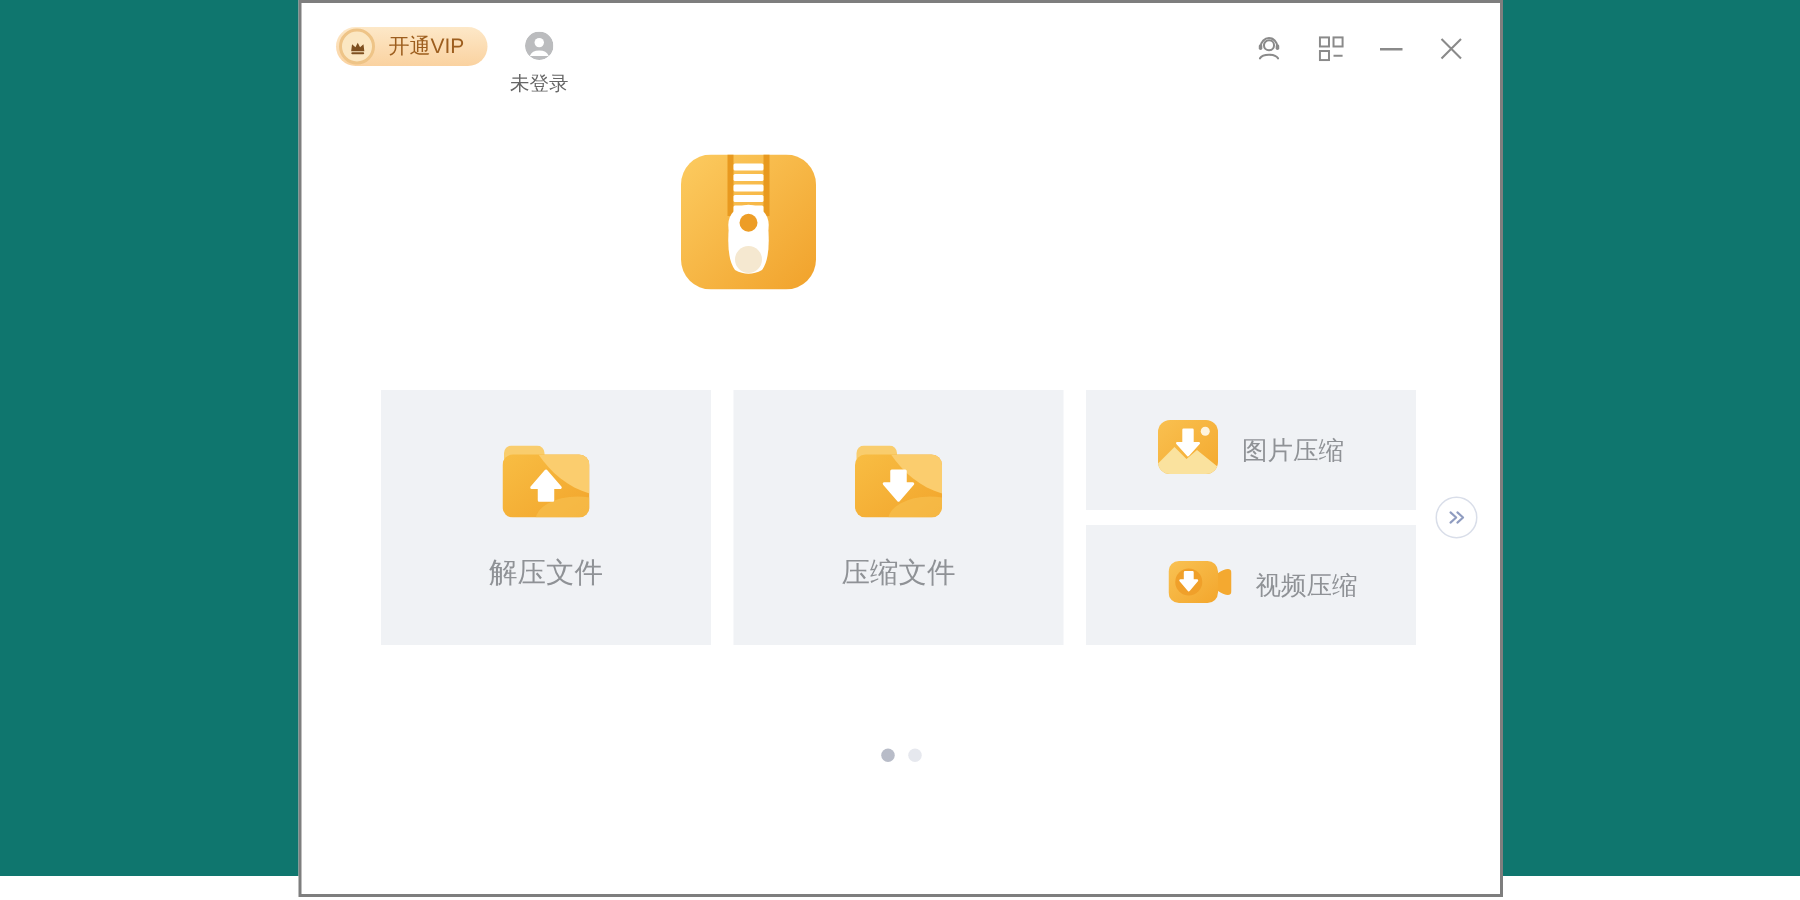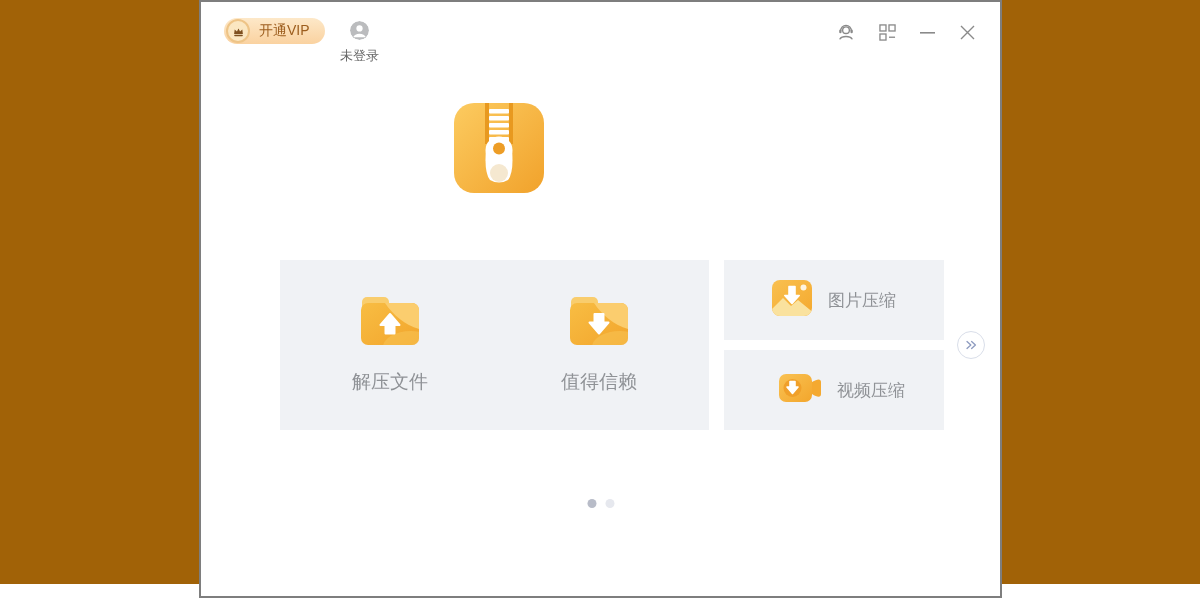--- a/index.html
+++ b/index.html
@@ -1,17 +1,17 @@
 <!DOCTYPE html>
 <html><head>
 <meta charset="utf-8">
 <style>
   * { margin:0; padding:0; box-sizing:border-box; }
   html,body { width:1200px; height:600px; background:#ffffff; font-family:"Liberation Sans","DejaVu Sans",sans-serif; overflow:hidden; }
-  .page { position:relative; width:1200px; height:584px; background:#a16207; }
+  .page { position:relative; width:1200px; height:584px; background:#0f766e; }
   .window { position:absolute; left:199px; top:0; width:803px; height:598px; background:#fff; border:2px solid #7e7e7e; }
 
   
   .vip-pill { position:absolute; left:23px; top:16px; height:26px; display:inline-flex; align-items:center; gap:9px; padding:0 15px 0 2px; border-radius:14px; background:linear-gradient(180deg,#fde8c8,#fad2a0); cursor:pointer; }
   .crown-badge { width:24px; height:24px; border-radius:50%; background:#fbe7c2; border:2px solid #eec487; display:flex; align-items:center; justify-content:center; }
   .vip-label { font-size:14px; color:#9d5e1e; }
   .login { position:absolute; left:139px; top:19px; display:flex; align-items:center; gap:7px; cursor:pointer;flex-direction:column; }
   .avatar { width:19px; height:19px; border-radius:50%; overflow:hidden; display:block; }
   .login-label { font-size:13px; color:#666; }
   .topbar-actions { position:absolute; right:24px; top:20px; display:flex; align-items:center; gap:23px; }
@@ -24,21 +24,21 @@
   .title-row { display:flex; align-items:baseline; gap:9px; }
   .app-title { font-size:30px; font-weight:500; color:#333; }
   .app-version { font-size:16px; color:#a2a6ac; }
   .app-subtitle { margin-top:11px; font-size:18px; color:#9b9b9b; letter-spacing:1px; }
 
   
   .card { position:absolute; background:#f0f2f5; border-radius:0; cursor:pointer; }
   .card-big { width:220px; height:170px; display:flex; flex-direction:column; align-items:center; }
   .card-big .card-icon { margin-top:37px; height:48px; }
   .card-big .card-label { margin-top:24px; font-size:19px; color:#8f9296; }
-  .card-extract { left:53px; top:258px;margin-left:26px; }
+  .card-extract { left:53px; top:258px; }
   .card-compress { left:288px; top:258px; }
   .card-small { width:220px; height:80px; display:flex; align-items:center; justify-content:center; gap:16px; }
   .card-image { left:523px; top:258px; }
   .card-video { left:523px; top:348px;padding-left:16px; }
   .card-small .card-label { font-size:17px; color:#8f9296; }
 
   .next-btn { position:absolute; left:756px; top:329px; width:28px; height:28px; border-radius:50%; border:1px solid #d9dee9; background:#fff; display:flex; align-items:center; justify-content:center; cursor:pointer; padding:0; }
 
   
   .pager { position:absolute; top:497px; left:50%; transform:translateX(-50%); display:flex; gap:9px; }
@@ -165,21 +165,21 @@
           </defs>
           <rect x="1" y="0" width="27" height="16" rx="5" fill="#f9cd6d"></rect>
           <rect x="0" y="6" width="58" height="42" rx="7" fill="url(#fg2)"></rect>
           <g clip-path="url(#fc2)">
             <path d="M24 6 H58 V32 C44 28 32 18 24 6 Z" fill="#fbcd6e"></path>
             <ellipse cx="50" cy="50" rx="28" ry="16" fill="#f8c455" opacity="0.55"></ellipse>
           </g>
           <path d="M29 36.5 L19.5 25.5 H24.5 V17 H33.5 V25.5 H38.5 Z" fill="#fff" stroke="#fff" stroke-width="2" stroke-linejoin="round"></path>
         </svg>
       </span>
-      <span class="card-label">值得信赖</span>
+      <span class="card-label">压缩文件</span>
     </div>
 
     <div class="card card-small card-image">
       <span class="card-icon">
         <svg width="40" height="36" viewBox="0 0 40 36">
           <defs>
             <linearGradient id="ig" x1="0" y1="0" x2="1" y2="1">
               <stop offset="0" stop-color="#f9c050"></stop>
                 <stop offset="1" stop-color="#f4a92e"></stop>
             </linearGradient>

